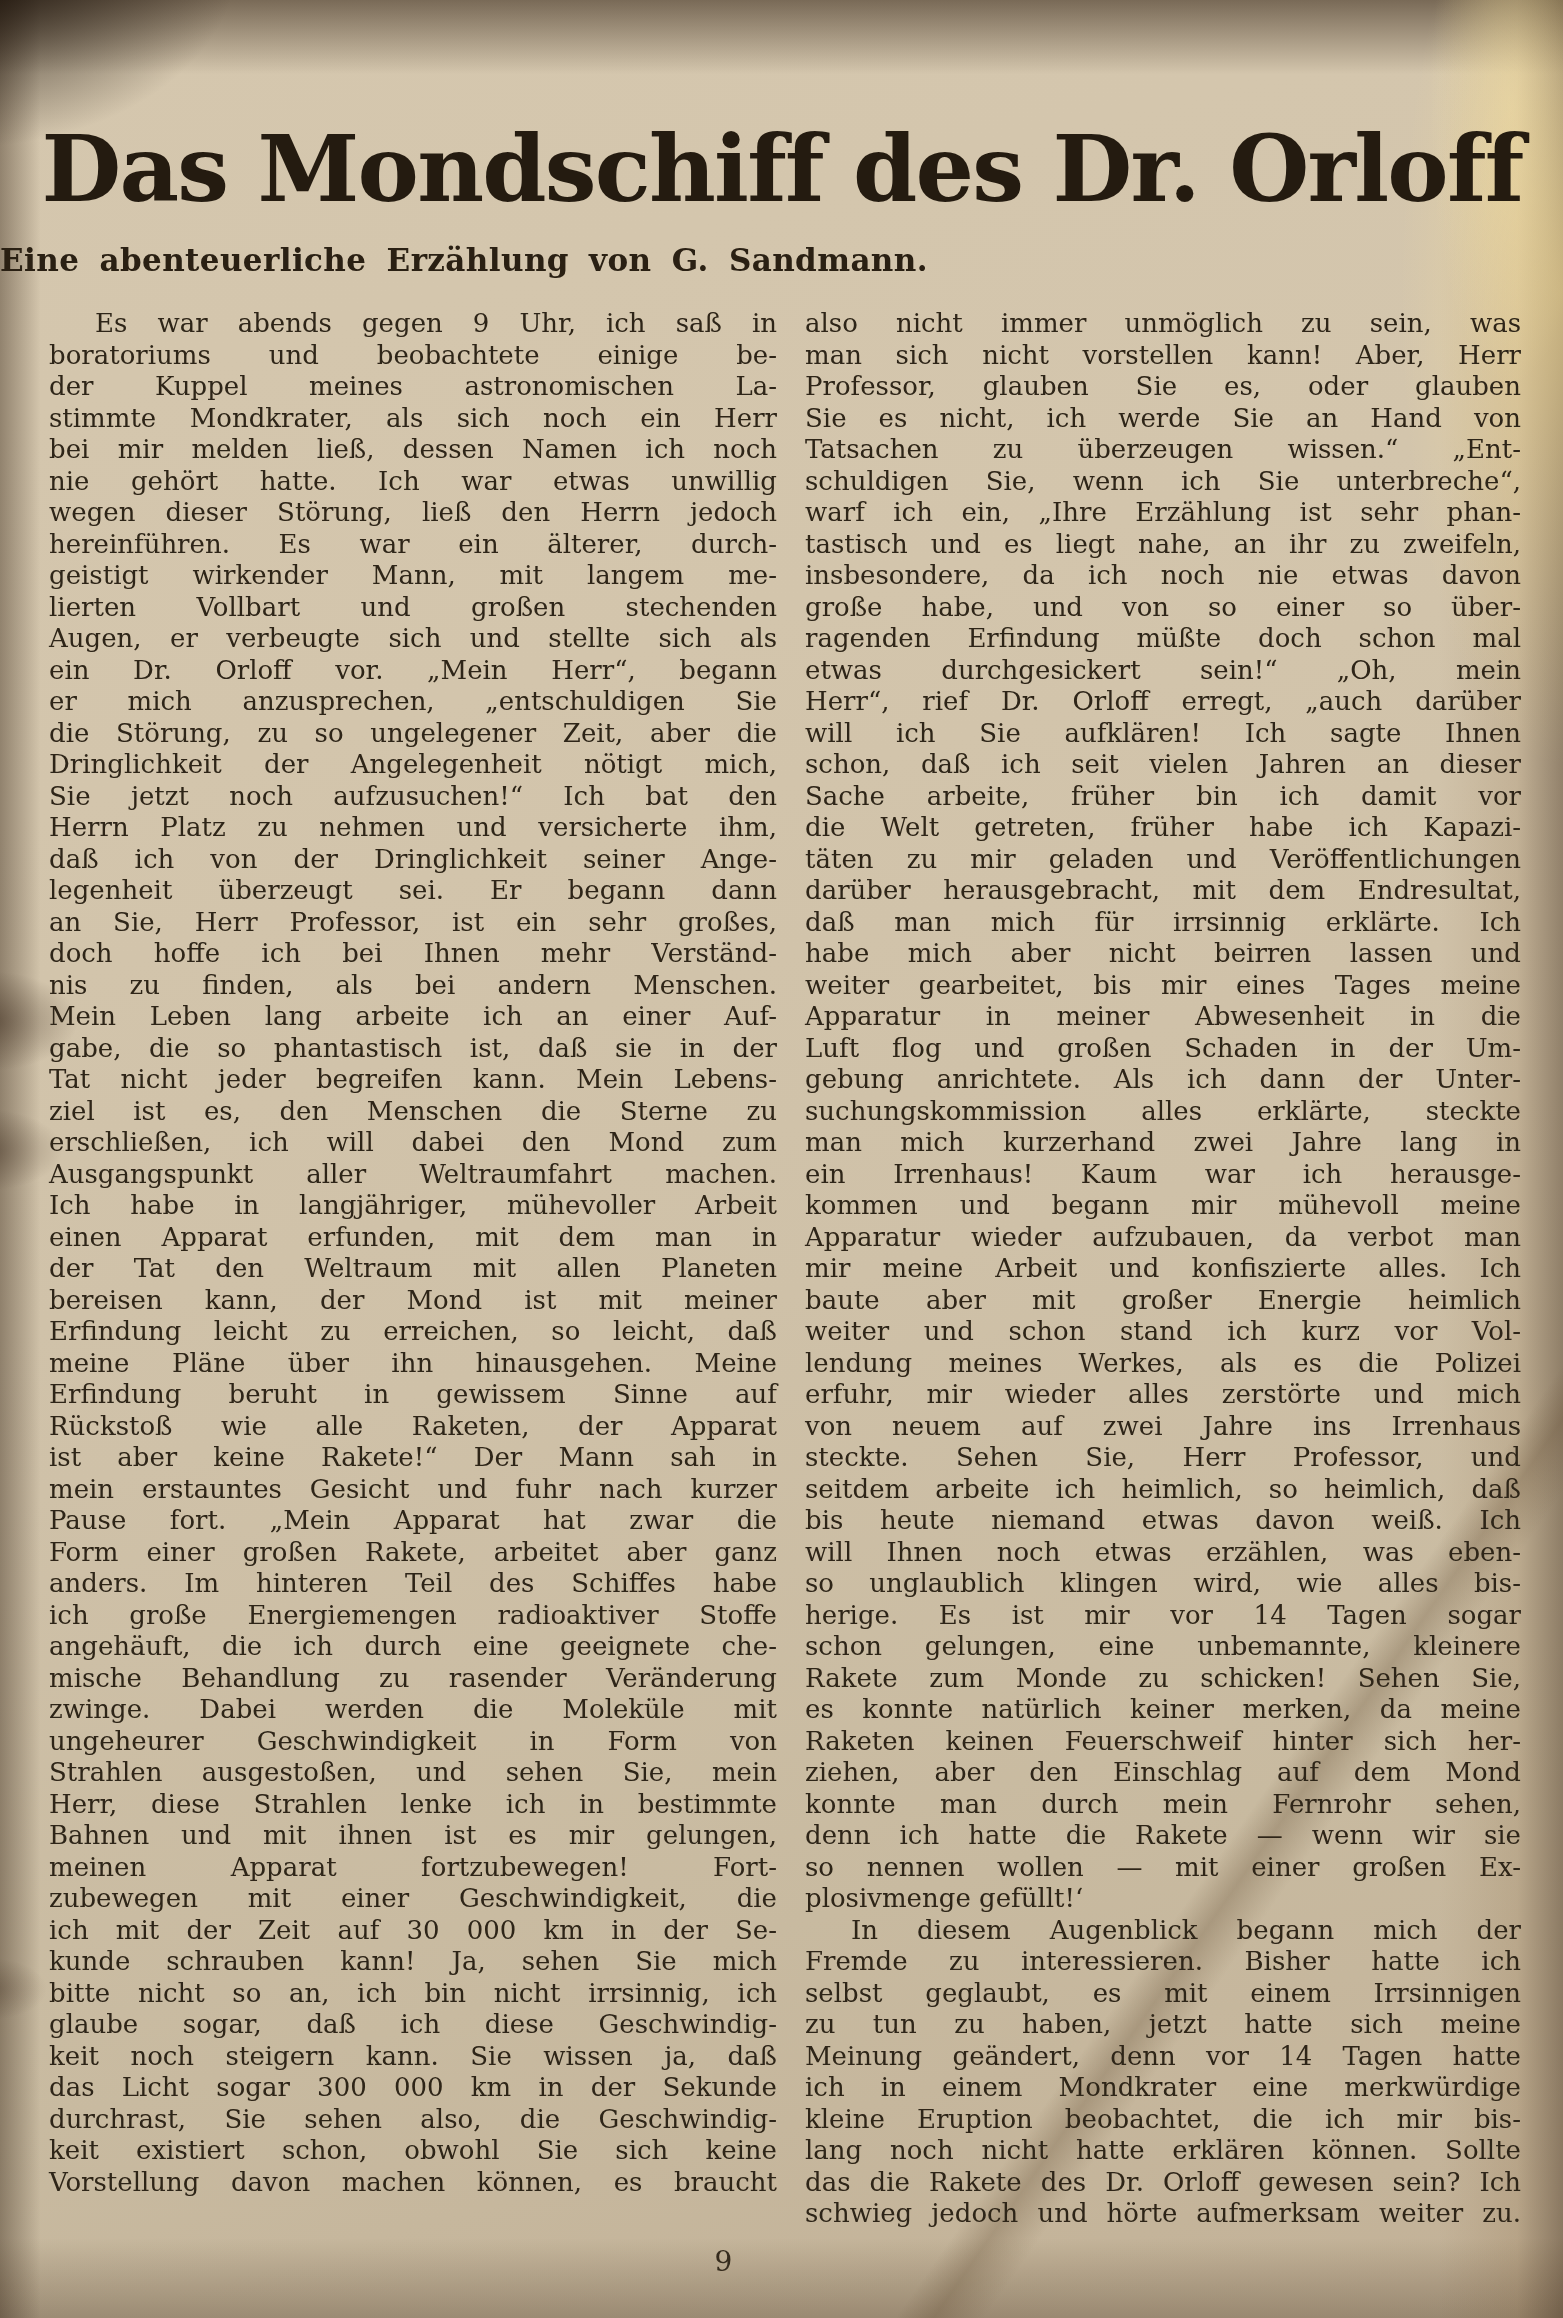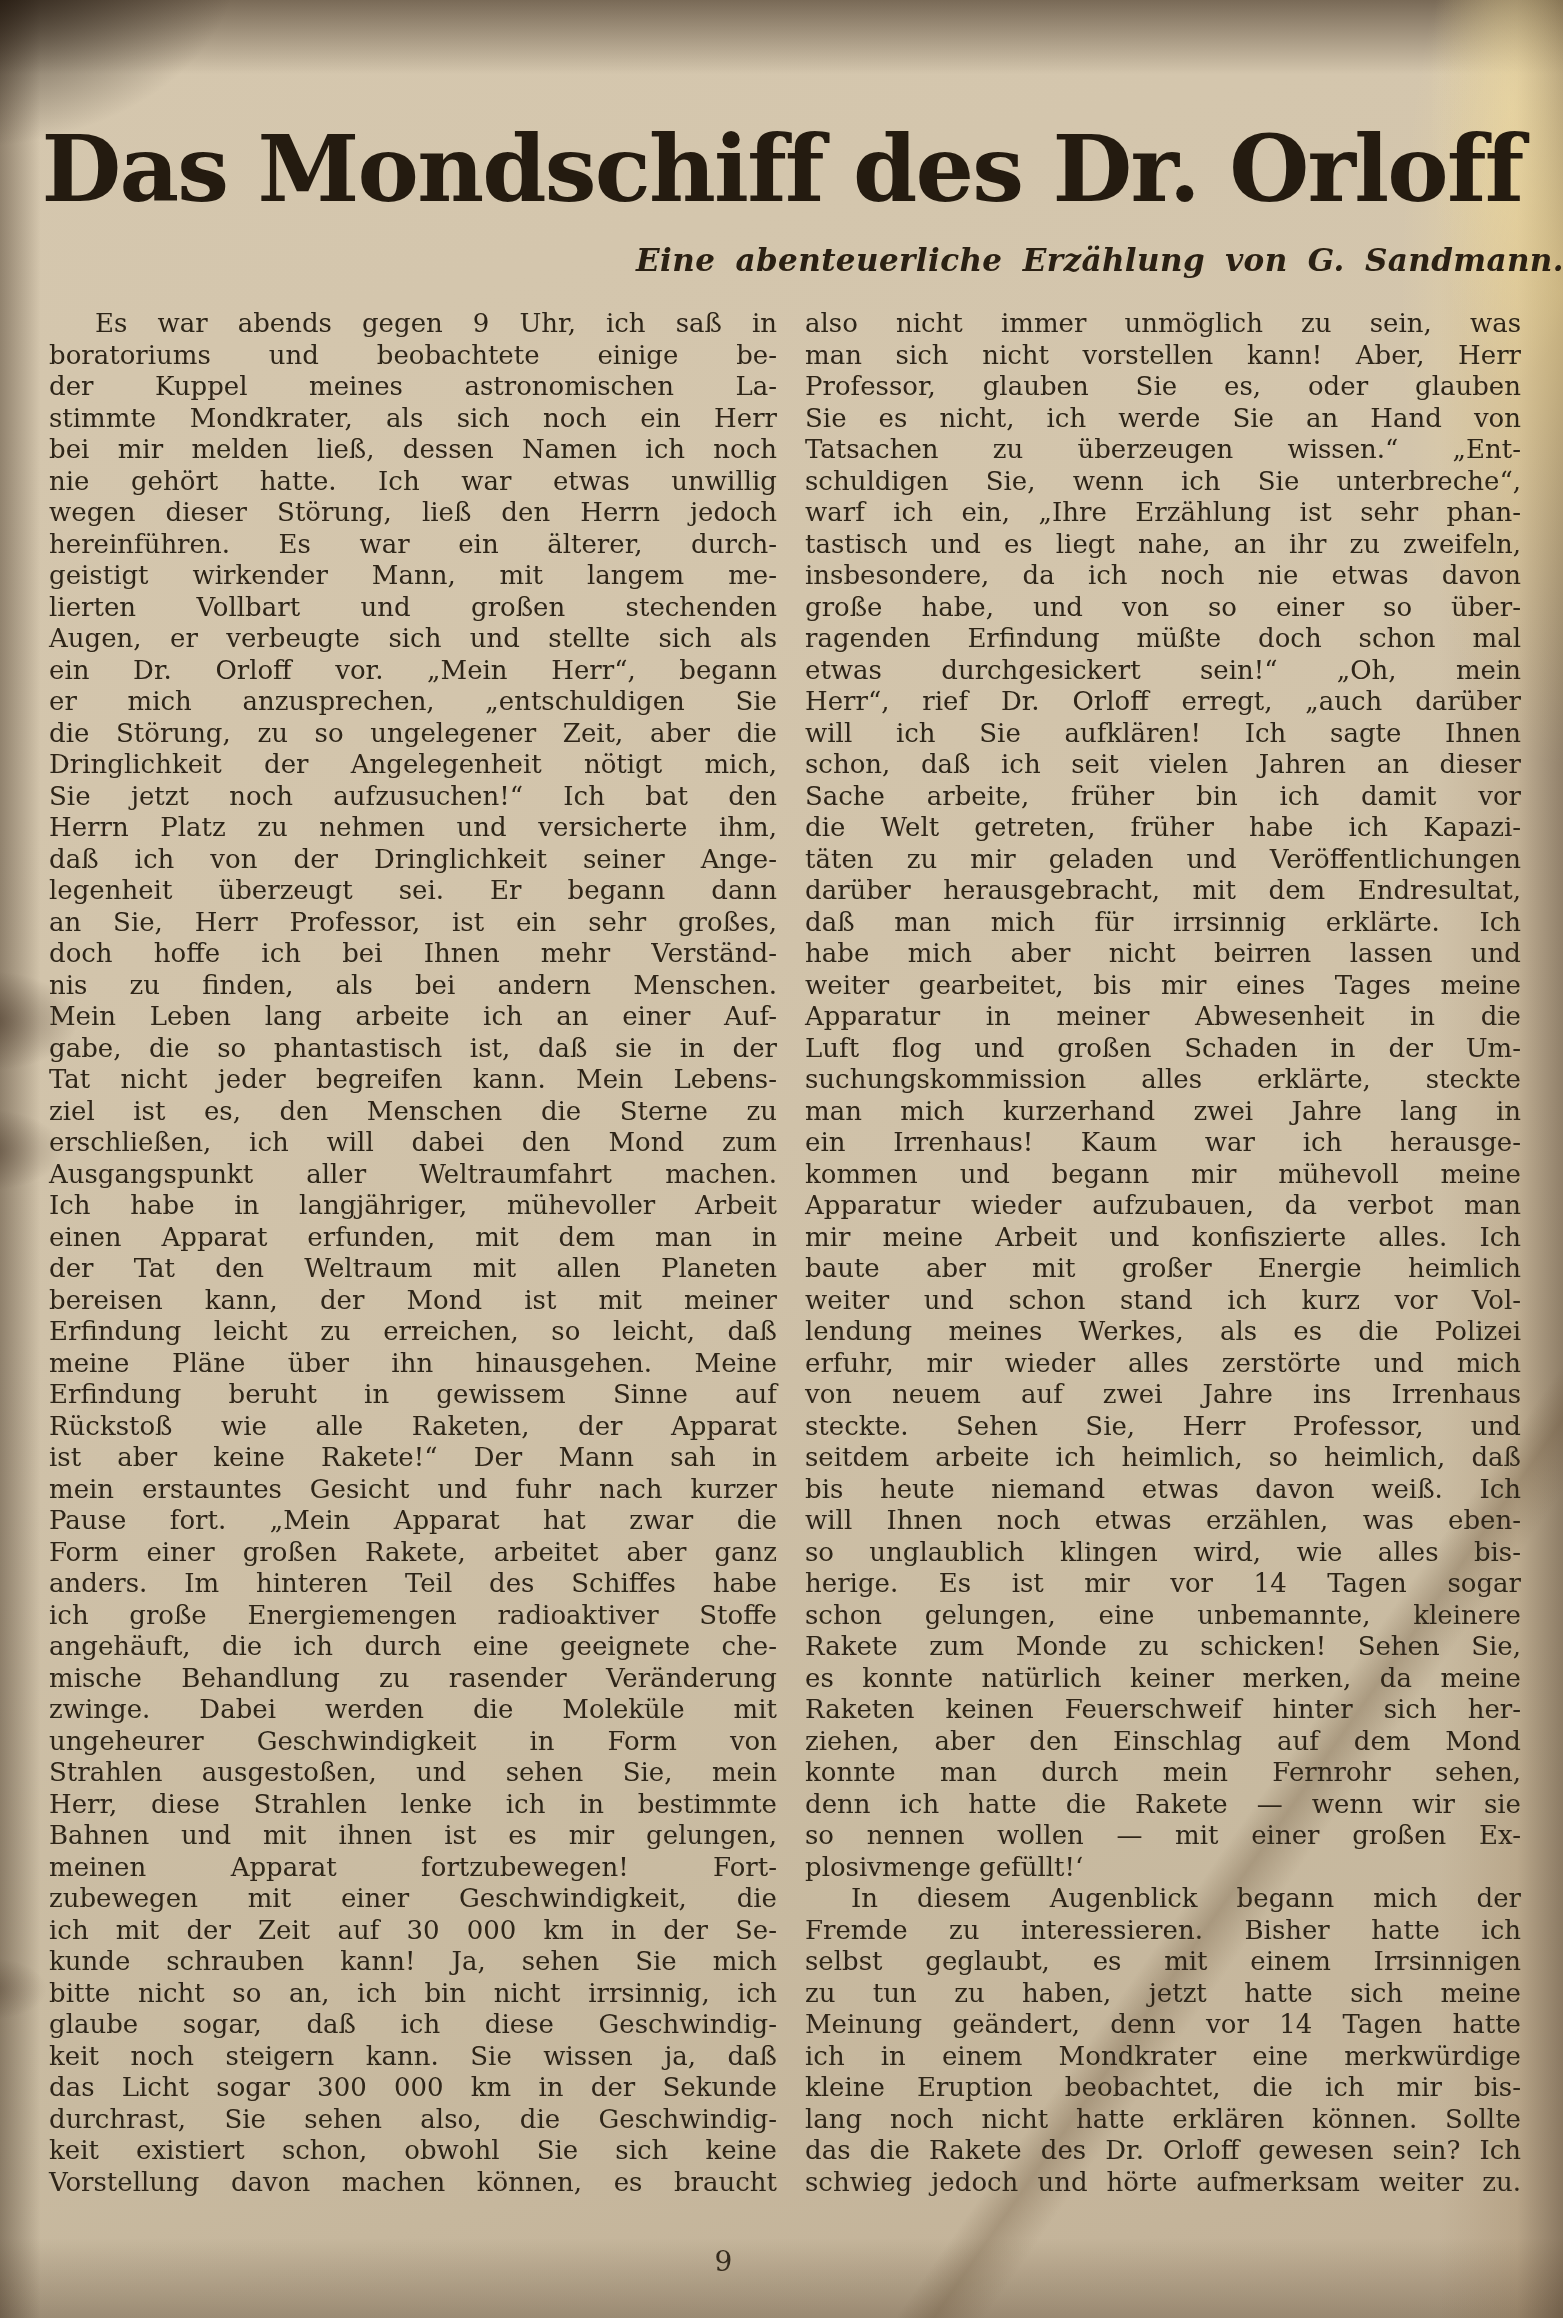--- a/index.html
+++ b/index.html
@@ -40,27 +40,26 @@
     font-family: "DejaVu Serif", serif;
     font-size: 92px;
     font-weight: bold;
     letter-spacing: -1.8px;
     line-height: 1.0;
     color: #241b10;
   }
   .story-subtitle {
     position: absolute;
     top: 242px; left: 0; width: 100%;
-    text-align: right;
+    text-align: left;
     font-size: 31px;
     font-weight: bold;
     word-spacing: 9px;
     letter-spacing: 0.4px;
     color: #2a2013;
-    font-style: italic;
   }
   .columns {
     position: absolute;
     top: 308px; left: 49px;
     display: flex;
     gap: 28px;
   }
   .col {
     font-size: 26px;
     line-height: 31.5px;
@@ -171,20 +170,21 @@
         <div class="line">schon, daß ich seit vielen Jahren an dieser</div>
         <div class="line">Sache arbeite, früher bin ich damit vor</div>
         <div class="line">die Welt getreten, früher habe ich Kapazi-</div>
         <div class="line">täten zu mir geladen und Veröffentlichungen</div>
         <div class="line">darüber herausgebracht, mit dem Endresultat,</div>
         <div class="line">daß man mich für irrsinnig erklärte. Ich</div>
         <div class="line">habe mich aber nicht beirren lassen und</div>
         <div class="line">weiter gearbeitet, bis mir eines Tages meine</div>
         <div class="line">Apparatur in meiner Abwesenheit in die</div>
         <div class="line">Luft flog und großen Schaden in der Um-</div>
+        <div class="line">gebung anrichtete. Als ich dann der Unter-</div>
         <div class="line">suchungskommission alles erklärte, steckte</div>
         <div class="line">man mich kurzerhand zwei Jahre lang in</div>
         <div class="line">ein Irrenhaus! Kaum war ich herausge-</div>
         <div class="line">kommen und begann mir mühevoll meine</div>
         <div class="line">Apparatur wieder aufzubauen, da verbot man</div>
         <div class="line">mir meine Arbeit und konfiszierte alles. Ich</div>
         <div class="line">baute aber mit großer Energie heimlich</div>
         <div class="line">weiter und schon stand ich kurz vor Vol-</div>
         <div class="line">lendung meines Werkes, als es die Polizei</div>
         <div class="line">erfuhr, mir wieder alles zerstörte und mich</div>

